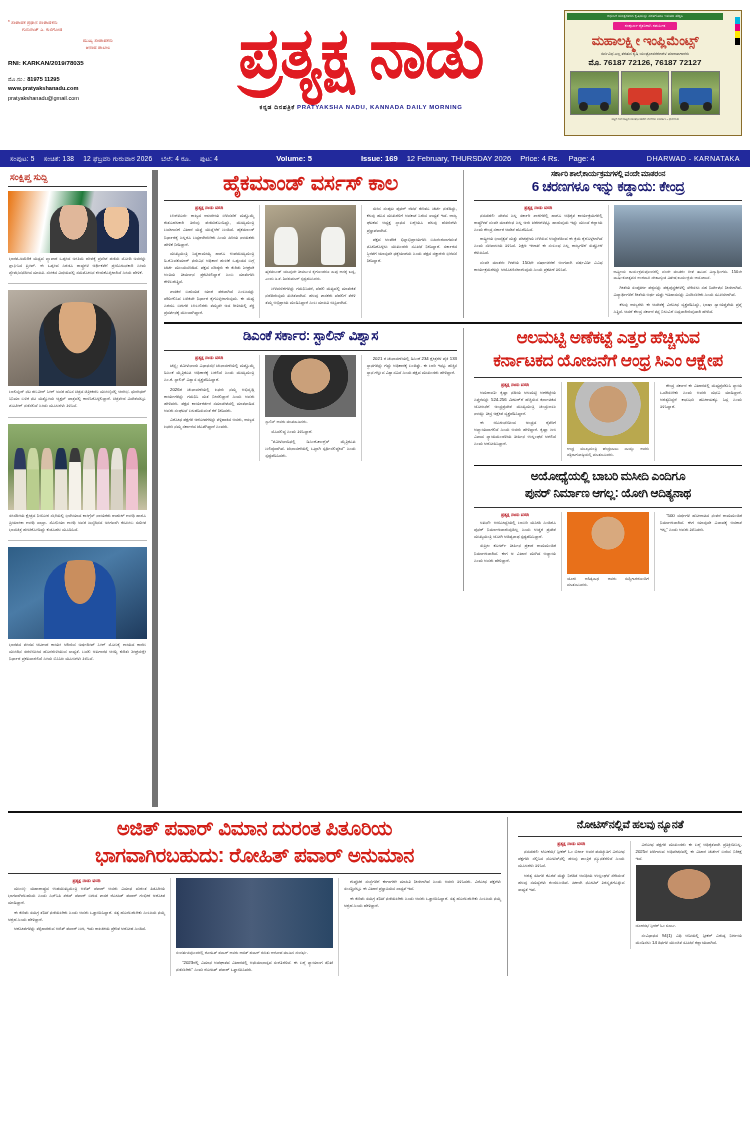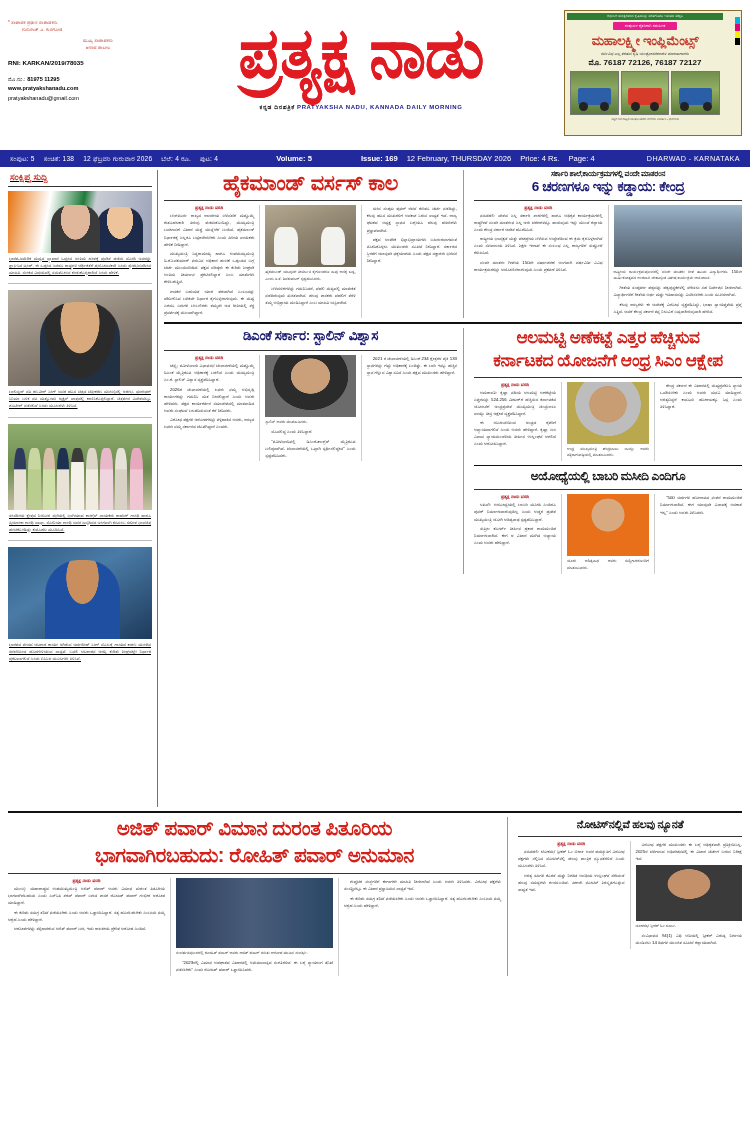--- a/index.html
+++ b/index.html
@@ -64,21 +64,21 @@
     font-size:7.6px; padding: 0 10px; gap: 0;
   }
   .infobar .kn { font-size:6.6px; letter-spacing:.2px; }
   .infobar .sep { width:9px; }
   .infobar .b { font-weight:bold;margin-left:40px; }
   .infobar .spacer { flex:1; }
   .infobar .place { font-size:7.2px; letter-spacing:.4px; }
 
   
   .content { display:flex; padding: 3px 8px 0 8px; gap:0; height: 640px; }
-  .colL { width:150px; padding-right:5px; border-right:1px solid #737373;text-decoration:underline; }
+  .colL { width:150px; padding-right:5px; border-right:6px solid #737373; }
   .colMain { flex:1; padding-left:6px; }
 
   .brief-hd { color:#c0392b; font-size:9px; font-weight:bold; padding:2px 0 3px 2px; }
   .brief-rule { border-top:1px solid #333; margin-bottom:4px; }
 
   .brief-item { margin-bottom:7px; }
   .ph { width:100%; position:relative; overflow:hidden; border:0; }
   .ph.p1 { height:62px; background:linear-gradient(100deg,#e8730f 0%,#ffffff 28%,#1f7a3a 50%,#c9ccd4 58%,#9aa2b8 100%); }
   .ph.p1:after { content:""; position:absolute; left:30%; bottom:0; width:34%; height:78%; background:radial-gradient(ellipse at 50% 30%,#e0b79a 0 42%,#3a3a3a 43% 100%); border-radius:40% 40% 0 0;}
   .ph.p1:before { content:""; position:absolute; left:62%; bottom:0; width:32%; height:74%; background:radial-gradient(ellipse at 50% 28%,#edc39c 0 40%,#1d2a4a 41% 100%); border-radius:40% 40% 0 0;}
@@ -391,20 +391,21 @@
               <div class="c">
                 <div class="bodytext">
                   <p>ಕೇಂದ್ರ ಸರ್ಕಾರ ಈ ವಿಚಾರದಲ್ಲಿ ಮಧ್ಯಪ್ರವೇಶಿಸಿ ನ್ಯಾಯ ಒದಗಿಸಬೇಕು ಎಂದು ಅವರು ಮನವಿ ಮಾಡಿದ್ದಾರೆ. ಅಗತ್ಯಬಿದ್ದರೆ ಕಾನೂನು ಹೋರಾಟಕ್ಕೂ ಸಿದ್ಧ ಎಂದು ತಿಳಿಸಿದ್ದಾರೆ.</p>
                 </div>
               </div>
             </div>
           </div>
 
           <div style="border-top:1.5px solid #111;margin-top:4px;padding-top:3px;">
             <div class="h-mid-red2 hl-black">ಅಯೋಧ್ಯೆಯಲ್ಲಿ ಬಾಬರಿ ಮಸೀದಿ ಎಂದಿಗೂ</div>
+            <div class="h-mid-red2 hl-black">ಪುನರ್ ನಿರ್ಮಾಣ ಆಗಲ್ಲ: ಯೋಗಿ ಆದಿತ್ಯನಾಥ</div>
             <div class="rulez"></div>
             <div class="cols2">
               <div class="c vr">
                 <div class="byline">ಪ್ರತ್ಯಕ್ಷ ನಾಡು ವರದಿ</div>
                 <div class="bodytext">
                   <p>ಲಖನೌ: ಅಯೋಧ್ಯೆಯಲ್ಲಿ ಬಾಬರಿ ಮಸೀದಿ ಎಂದಿಗೂ ಪುನರ್ ನಿರ್ಮಾಣವಾಗುವುದಿಲ್ಲ ಎಂದು ಉತ್ತರ ಪ್ರದೇಶ ಮುಖ್ಯಮಂತ್ರಿ ಯೋಗಿ ಆದಿತ್ಯನಾಥ ಸ್ಪಷ್ಟಪಡಿಸಿದ್ದಾರೆ.</p>
                   <p>ಸುಪ್ರೀಂ ಕೋರ್ಟ್ ತೀರ್ಪಿನ ಪ್ರಕಾರ ರಾಮಮಂದಿರ ನಿರ್ಮಾಣವಾಗಿದೆ. ಈಗ ಆ ವಿಚಾರ ಮುಗಿದ ಅಧ್ಯಾಯ ಎಂದು ಅವರು ಹೇಳಿದ್ದಾರೆ.</p>
                 </div>
               </div>
               <div class="c vr">

